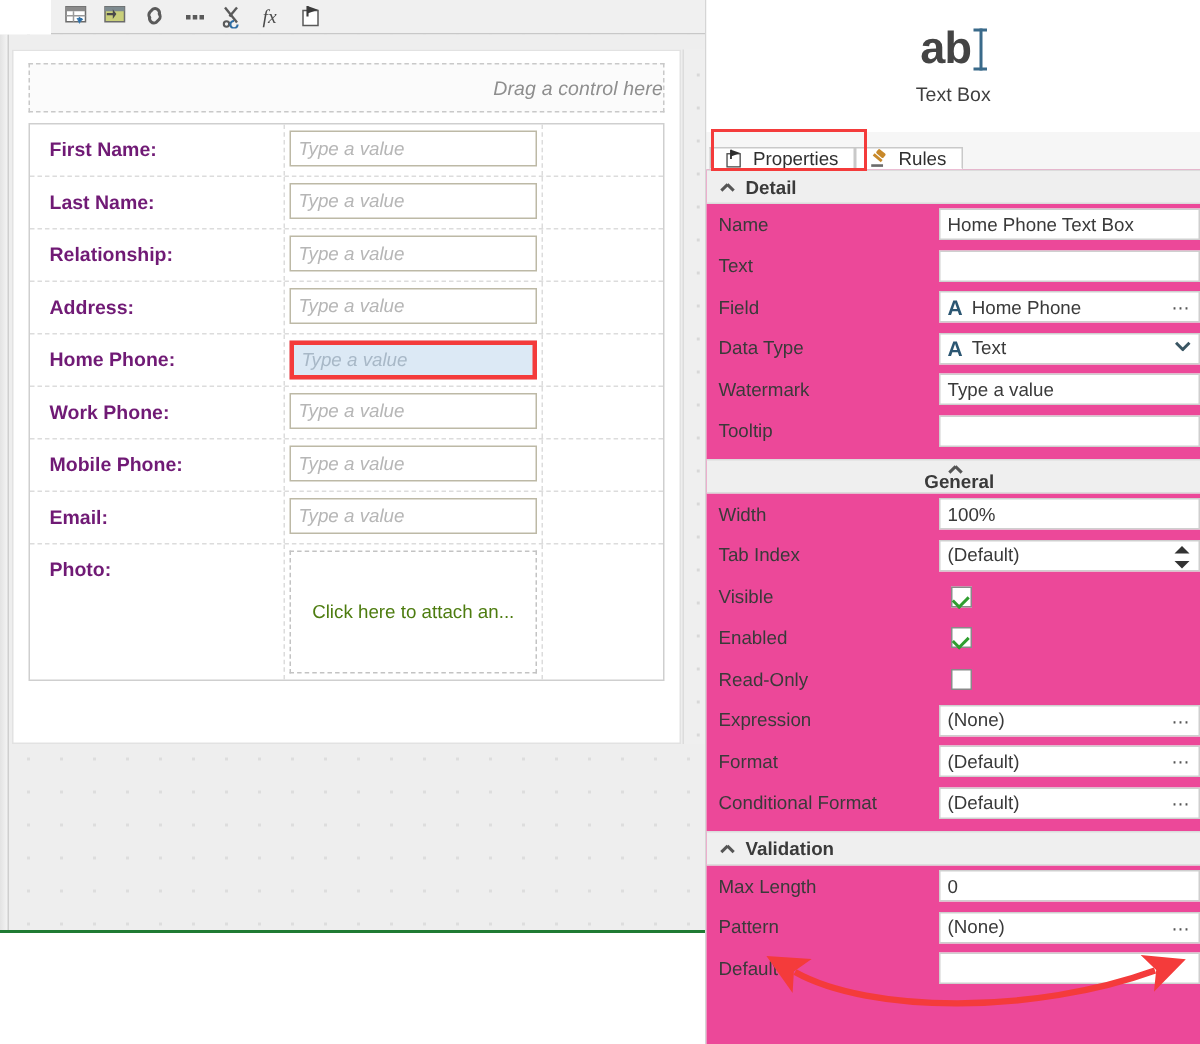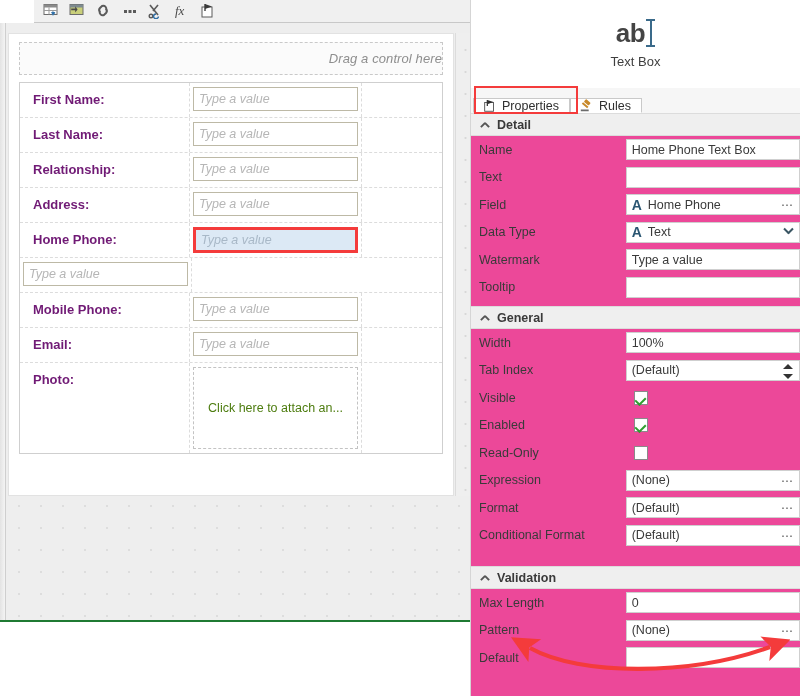--- a/index.html
+++ b/index.html
@@ -119,21 +119,21 @@
   #right{
     position:absolute;left:470px;top:0;width:330px;height:696px;
     background:#ffffff;border-left:1px solid #d5d5d5;box-sizing:border-box;
   }
   #ctl-header{
     position:absolute;left:0;top:0;width:329px;height:88px;
     background:#ffffff;display:flex;flex-direction:column;
     align-items:center;justify-content:center;
   }
   #ctl-icon{
-    font-size:26px;font-weight:bold;color:#444;line-height:1;
+    font-size:30px;font-weight:bold;color:#444;line-height:1;
     letter-spacing:-.5px;display:flex;align-items:center;
   }
   #ctl-icon .beam{
     display:inline-block;width:9px;height:28px;position:relative;margin-left:1px;
   }
   #ctl-icon .beam:before{
     content:"";position:absolute;left:4px;top:0;width:2px;height:28px;background:#3a6a8a;
   }
   #ctl-icon .beam:after{
     content:"";position:absolute;left:0;top:0;width:9px;height:2px;background:#3a6a8a;
@@ -347,20 +347,21 @@
             <div class="fcell-label">Home Phone:</div>
             <div class="fcell-input">
               <div class="tinput selected">
                 <span>Type a value</span>
               </div>
             </div>
             <div class="fcell-pad"></div>
           </div>
 
           <div class="frow">
+            <div class="fcell-label">Work Phone:</div>
             <div class="fcell-input">
               <div class="tinput">
                 <span>Type a value</span>
               </div>
             </div>
             <div class="fcell-pad"></div>
           </div>
 
           <div class="frow">
             <div class="fcell-label">Mobile Phone:</div>
@@ -477,21 +478,21 @@
         </div>
       </div>
 
       <div class="prow">
         <div class="plabel">Tooltip</div>
         <div class="pfield">
           <span></span>
         </div>
       </div>
 
-      <div class="sec-header" style="margin-top:5px;">
+      <div class="sec-header" style="margin-top:5px;flex-direction:column;">
         <span class="chev"></span>
         <span>General</span>
       </div>
 
       <div class="prow">
         <div class="plabel">Width</div>
         <div class="pfield">
           <span>100%</span>
         </div>
       </div>
@@ -539,21 +540,21 @@
       </div>
 
       <div class="prow">
         <div class="plabel">Conditional Format</div>
         <div class="pfield">
           <span>(Default)</span>
           <span class="ell">⋯</span>
         </div>
       </div>
 
-      <div class="sec-header" style="margin-top:17px;">
+      <div class="sec-header" style="margin-top:5px;">
         <span class="chev"></span>
         <span>Validation</span>
       </div>
 
       <div class="prow">
         <div class="plabel">Max Length</div>
         <div class="pfield">
           <span>0</span>
         </div>
       </div>

